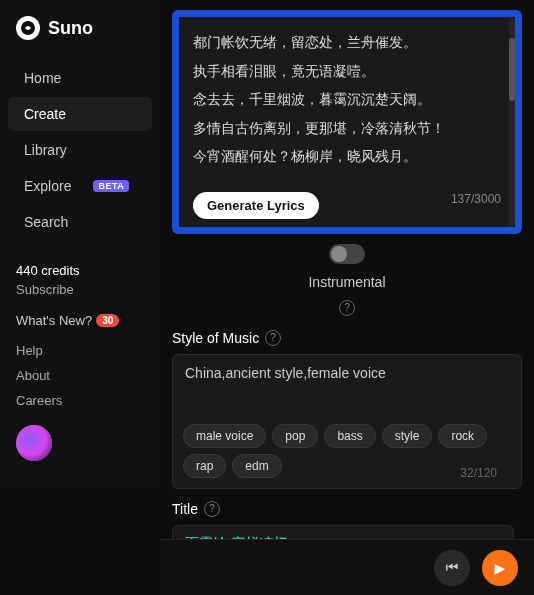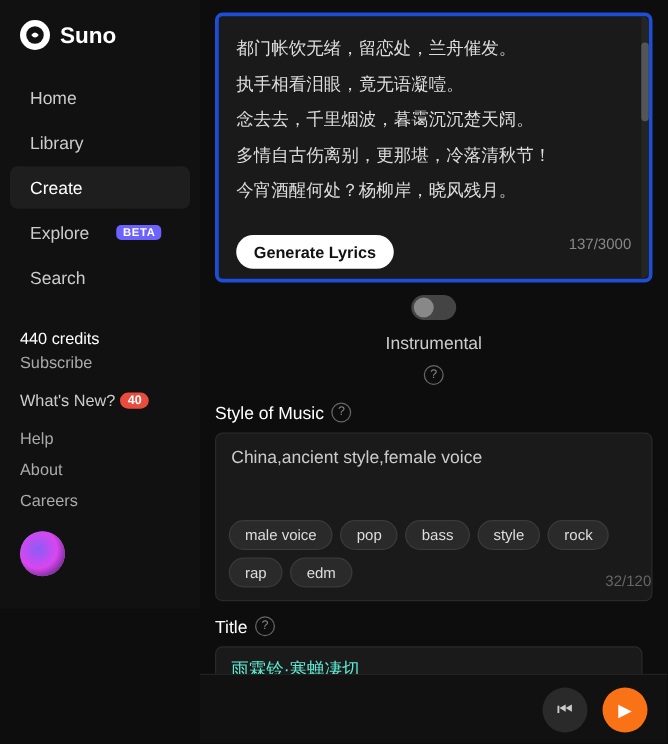--- a/index.html
+++ b/index.html
@@ -153,21 +153,21 @@
       padding: 0;
       position: relative;
     }
     .scrollable-area::-webkit-scrollbar { width: 6px; }
     .scrollable-area::-webkit-scrollbar-track { background: #1a1a1a; }
     .scrollable-area::-webkit-scrollbar-thumb { background: #444; border-radius: 3px; }
 
     
     .lyrics-container {
       background: #1a1a1a;
-      border: 3px solid #1d4ed8;
+      border: 7px solid #1d4ed8;
       border-radius: 6px;
       margin: 1px 12px 0 12px;
       margin-top: 10px;
       position: relative;
     }
     .lyrics-text {
       padding: 12px 14px;
       line-height: 1.9;
       font-size: 14px;
       color: #ddd;
@@ -305,21 +305,21 @@
       border-radius: 16px;
       padding: 4px 12px;
       font-size: 12px;
       cursor: pointer;
       user-select: none;
     }
 
     .style-char-count {
       position: absolute;
       bottom: 8px;
-      right: 0;
+      right: 24px;
       color: #666;
       font-size: 12px;
     }
 
     
     .title-section {
       padding: 4px 20px 8px 12px;
     }
     .title-label {
       display: flex;
@@ -387,46 +387,46 @@
         <circle cx="8" cy="8" r="7" fill="#111"></circle>
         <path d="M5 8 Q8 4 11 8 Q8 12 5 8Z" fill="#fff"></path>
       </svg>
     </div>
     <span class="logo-text">Suno</span>
   </div>
 
   <div class="nav-item">
     <span>Home</span>
   </div>
+  <div class="nav-item active">
+    <span>Create</span>
+  </div>
   <div class="nav-item">
     <span>Library</span>
-  </div>
-  <div class="nav-item active">
-    <span>Create</span>
   </div>
   <div class="nav-item">
     <span class="nav-beta">
       <span>Explore</span>
       <span class="beta-badge">BETA</span>
     </span>
   </div>
   <div class="nav-item">
     <span>Search</span>
   </div>
 
   <div class="sidebar-divider"></div>
 
   <div class="credits-section">
     <div class="credits-text">440 credits</div>
     <div class="subscribe-link">Subscribe</div>
   </div>
 
   <div class="whats-new">
     <span>What's New?</span>
-    <span class="new-badge">40</span>
+    <span class="new-badge">30</span>
   </div>
 
   <div class="sidebar-bottom-links">
     <span class="sidebar-bottom-link">Help</span>
     <span class="sidebar-bottom-link">About</span>
     <span class="sidebar-bottom-link">Careers</span>
   </div>
 
   <div class="avatar-section">
     <div class="avatar">

